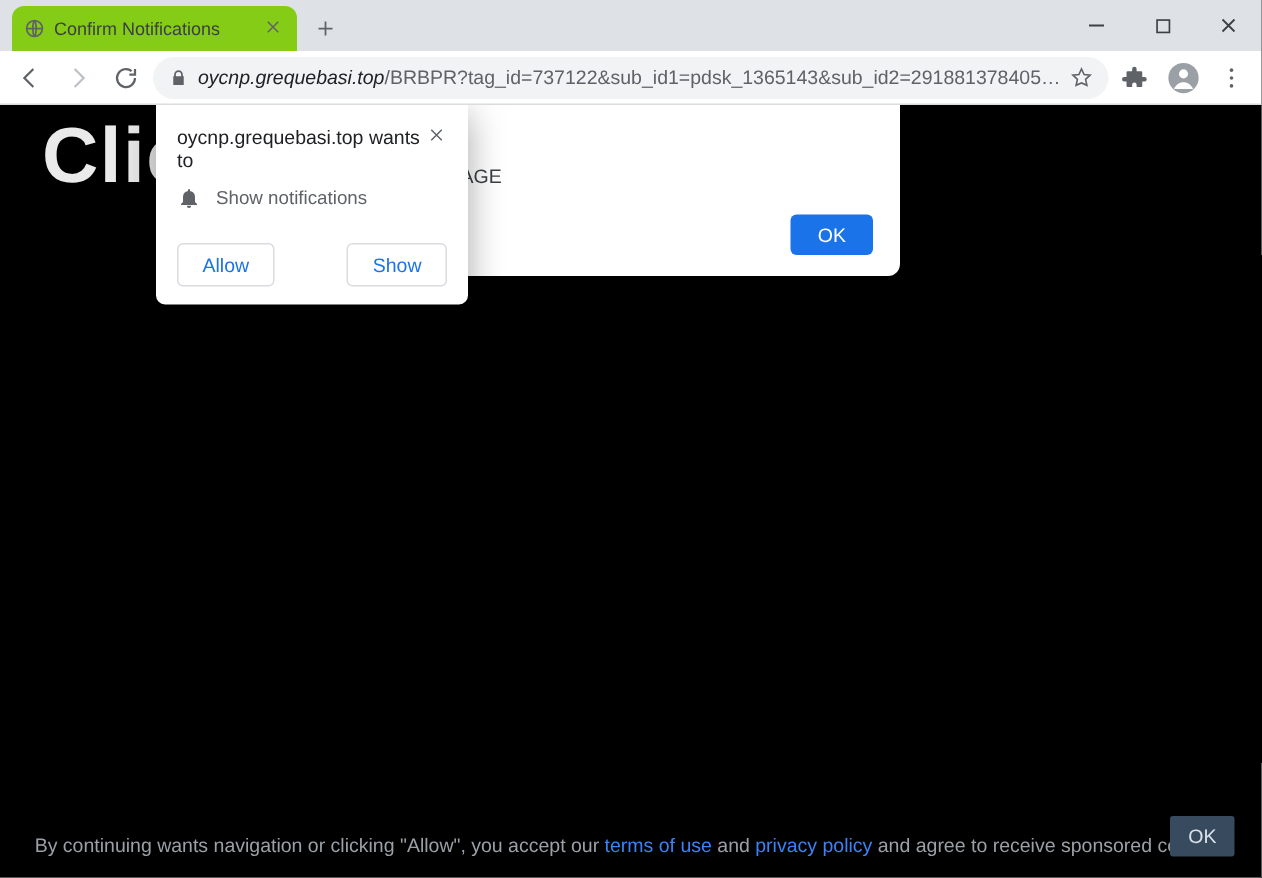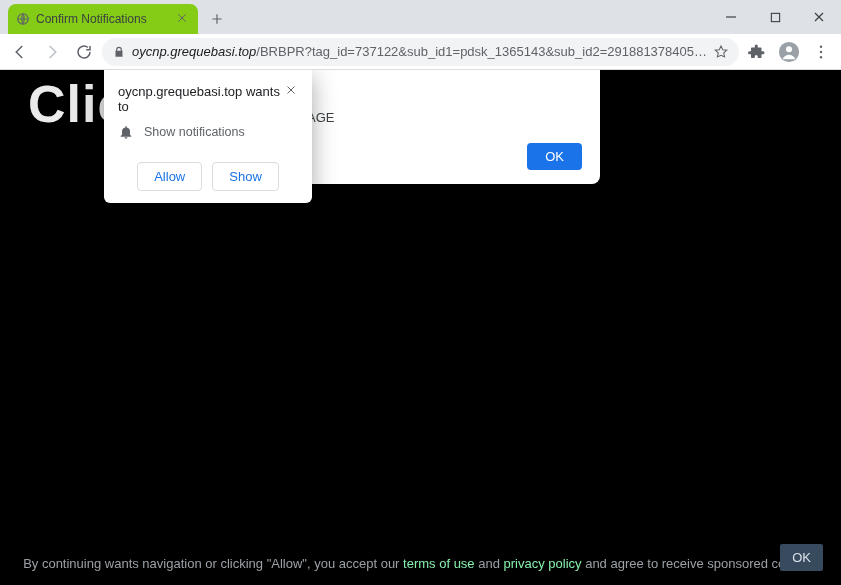--- a/index.html
+++ b/index.html
@@ -39,26 +39,26 @@
 
   .more-info { position: absolute; left: 243px; top: 100px; color: #1a73e8; font-size: 15px; cursor: pointer; }
 
   
   .perm-bubble { position: absolute; left: 104px; top: 0; width: 208px; background: #fff; box-shadow: 0 6px 24px rgba(0,0,0,.35); border-radius: 0 0 6px 6px; padding: 14px 14px 12px; font-size: 13px; color: #202124; }
   .perm-head { display: flex; justify-content: space-between; align-items: flex-start; margin-bottom: 10px; }
   .perm-origin { font-weight: 500; }
   .perm-close { width: 14px; height: 14px; color: #5f6368; cursor: pointer; }
   .perm-row { display: flex; align-items: center; gap: 10px; color: #5f6368; font-size: 12.5px; margin-bottom: 22px; }
   .perm-row .bell { width: 16px; height: 16px; color: #5f6368; }
-  .perm-actions { display: flex; justify-content: center; gap: 10px; }
+  .perm-actions { display: flex; justify-content: space-between; gap: 10px; }
   .perm-btn { background: #fff; border: 1px solid #dadce0; color: #1a73e8; border-radius: 4px; padding: 6px 16px; font-size: 13px; cursor: pointer; }
 
   
   .consent { position: absolute; left: 0; right: 0; bottom: 0; padding: 8px 20px 12px; color: #9aa0a6; font-size: 13px; text-align: center; line-height: 1.5; }
-  .consent a { color: #86efac; text-decoration: none; }
+  .consent a { color: #3b82f6; text-decoration: none; }
   .consent-ok { position: absolute; right: 18px; bottom: 14px; background: #384a5e; color: #d9e1ea; border: none; padding: 6px 12px; font-size: 13px; cursor: pointer; border-radius: 2px; }
 
   svg { display: block; }
 </style>
 </head>
 <body>
 
 <div class="titlebar">
   <div class="tab">
     <span class="favicon">

